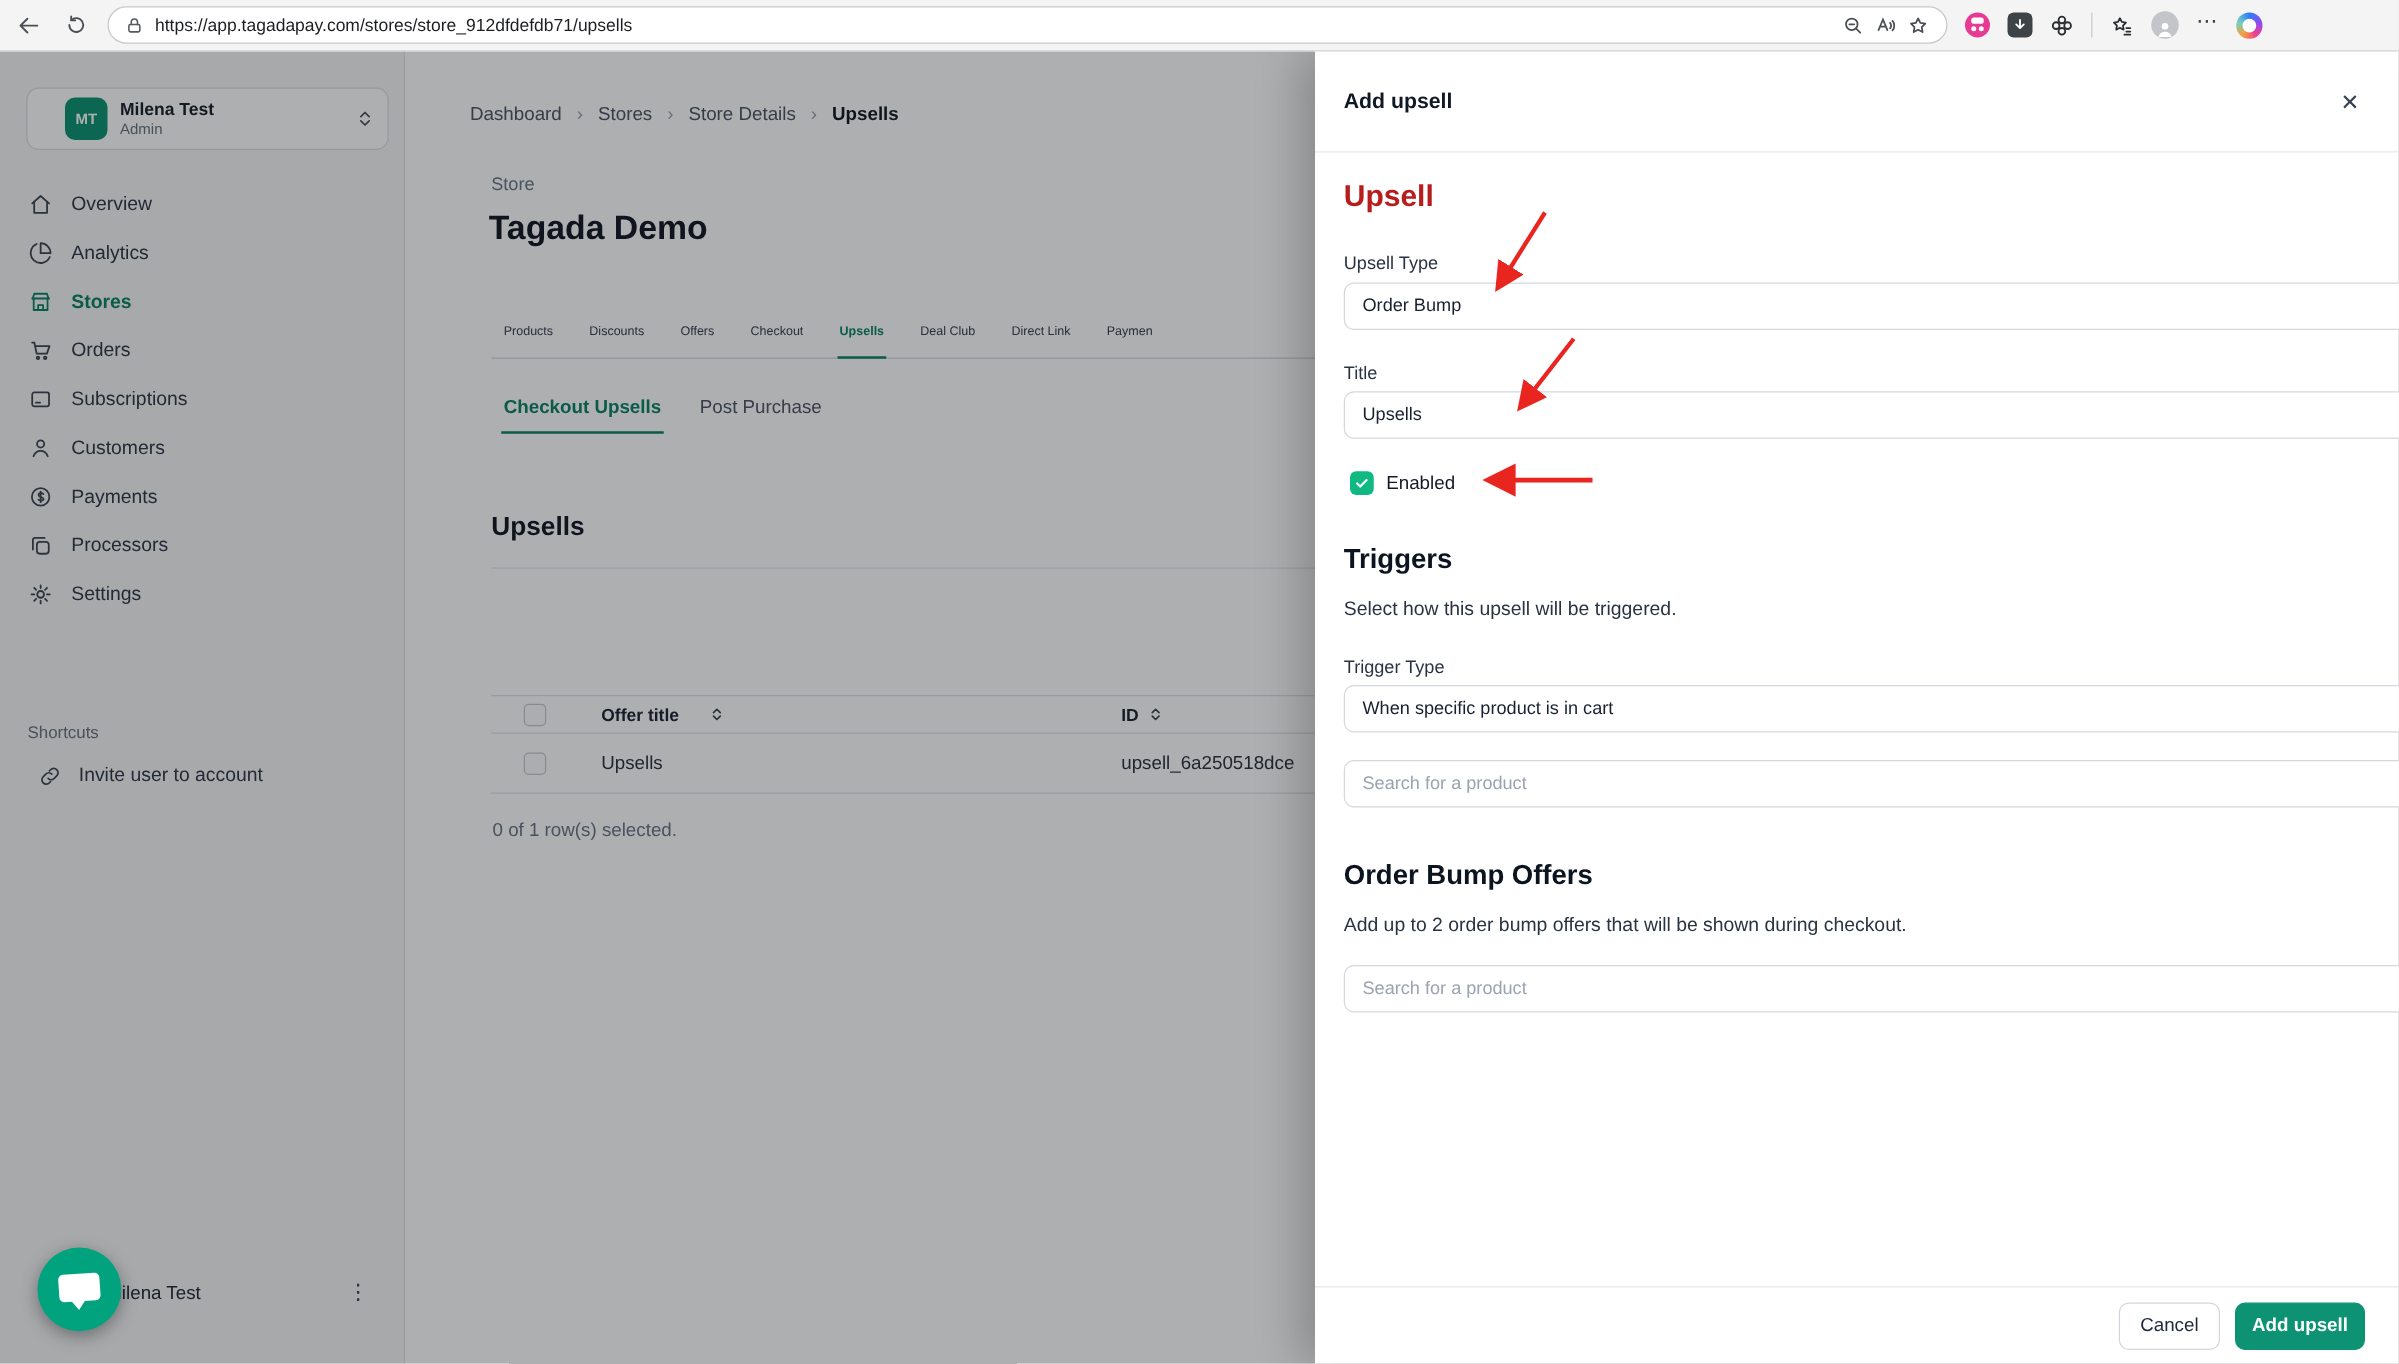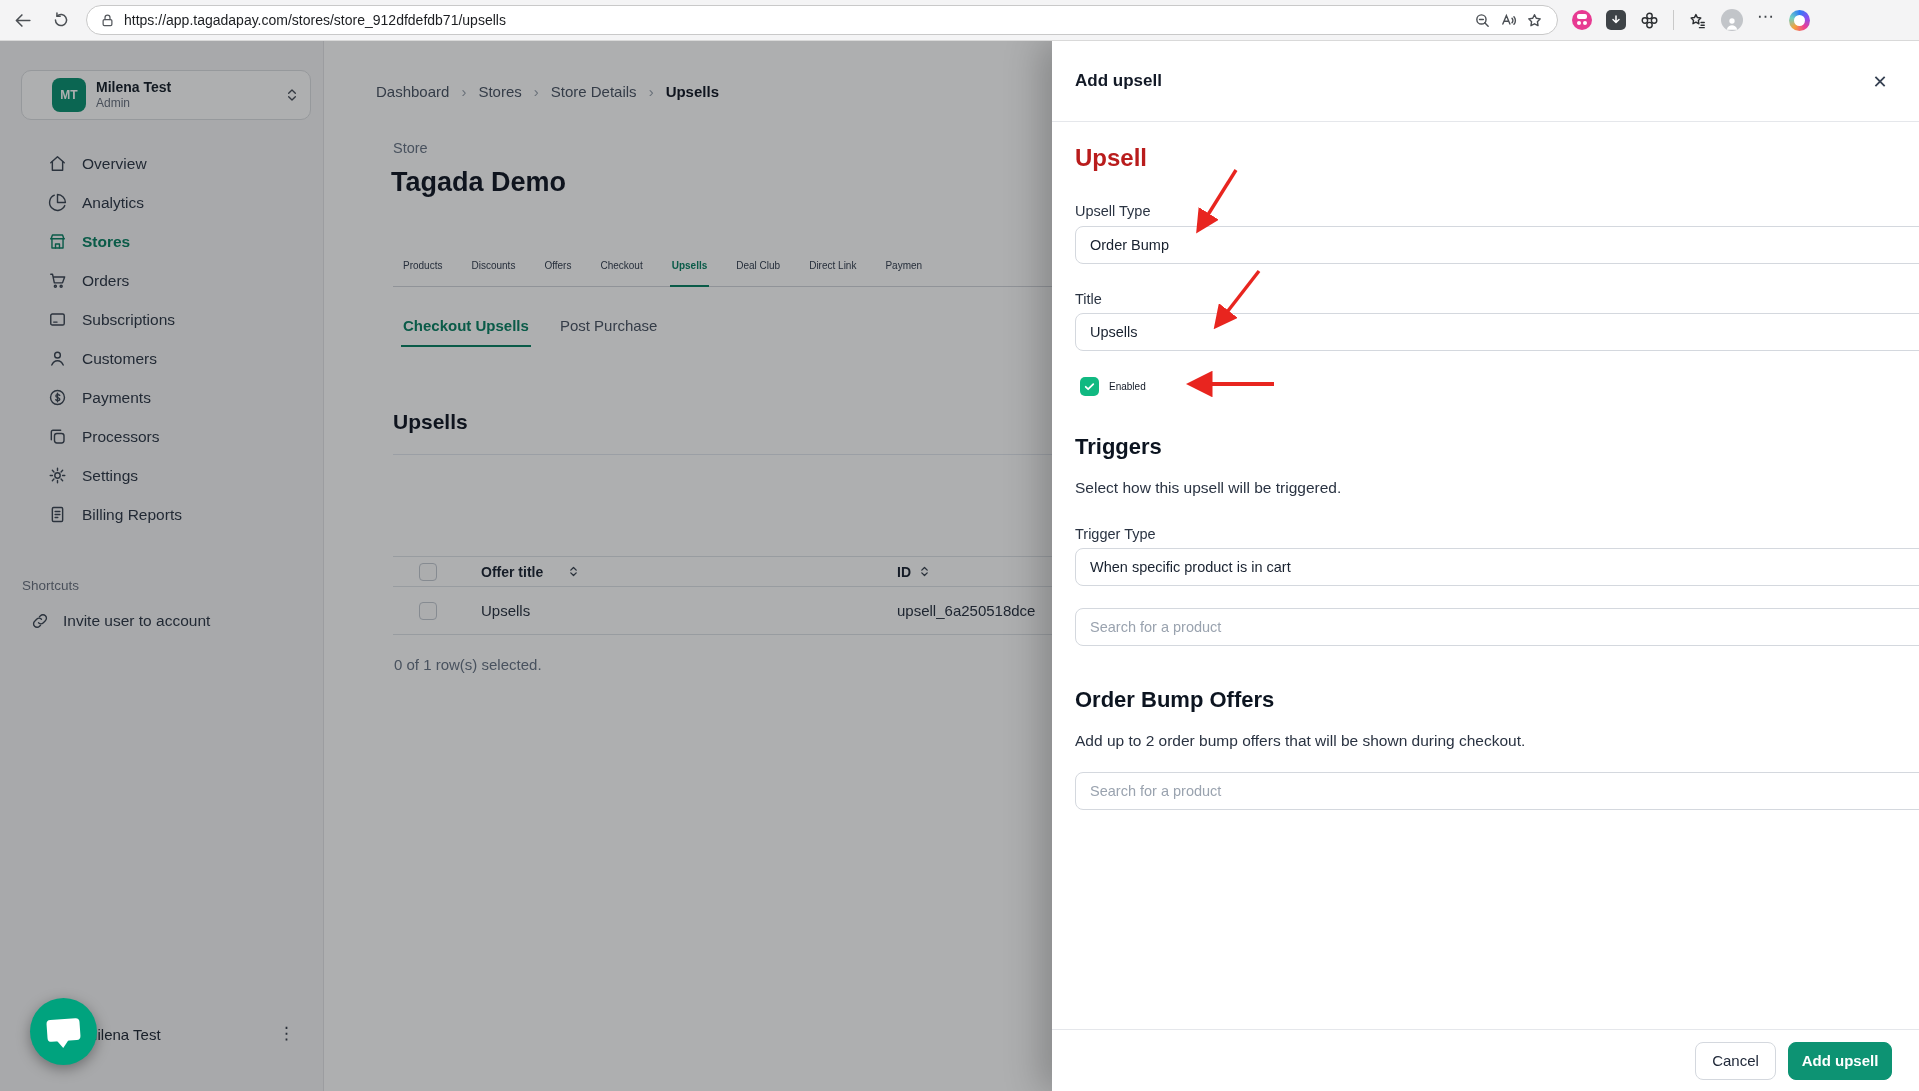--- a/index.html
+++ b/index.html
@@ -32,21 +32,21 @@
 
   
   .sidebar { position:absolute; top:0; left:0; width:324px; height:100%; background:#f7f7f8; border-right:1px solid #e4e4e7; }
   .account-card { position:absolute; left:21px; top:29px; width:290px; height:50px; background:#fff; border:1px solid #dcdee1; border-radius:10px; display:flex; align-items:center; padding:0 10px; cursor:pointer; }
   .avatar { width:34px; height:34px; border-radius:8px; background:#0d9373; color:#fff; font-size:12px; font-weight:bold; display:flex; align-items:center; justify-content:center;margin-left:20px; }
   .acct-text { margin-left:10px; flex:1; }
   .acct-name { font-size:14px; font-weight:bold; color:#17202b; line-height:17px; }
   .acct-role { font-size:12px; color:#6a7280; line-height:15px; }
   .selector-ic { color:#49505a; }
   .nav { position:absolute; top:103px; left:0; width:100%; }
-  .nav-item { display:flex; align-items:center; height:39px; padding-left:48px; font-size:15.5px; color:#2f3948; cursor:pointer; }
+  .nav-item { display:flex; align-items:center; height:39px; padding-left:23px; font-size:15.5px; color:#2f3948; cursor:pointer; }
   .nav-item .nic { width:19px; margin-right:15px; color:#3c4654; }
   .nav-item.active { color:#0b8265; font-weight:bold; }
   .nav-item.active .nic { color:#0b8265; }
   .shortcuts-label { position:absolute; left:22px; top:537px; font-size:13.5px; color:#6a7280; }
   .shortcut-item { position:absolute; left:31px; top:563px; display:flex; align-items:center; height:34px; font-size:15.5px; color:#2f3948; cursor:pointer; }
   .shortcut-item .nic { width:18px; margin-right:14px; color:#3c4654; }
   .side-footer { position:absolute; left:0; bottom:38px; width:100%; height:34px; }
   .side-footer .fname { position:absolute; left:85px; top:7px; font-size:15px; color:#222b38; }
   .kebab { position:absolute; right:28px; top:4px; font-size:17px; color:#39414d; cursor:pointer; }
 
@@ -91,21 +91,21 @@
   .drawer-close { position:absolute; right:25px; top:27px; width:28px; height:28px; display:flex; align-items:center; justify-content:center; font-size:18px; color:#364152; cursor:pointer; }
   .h-upsell { position:absolute; left:23px; top:103px; font-size:24px; font-weight:bold; color:#b91c1c; }
   .f-label { position:absolute; left:23px; font-size:14.5px; color:#2a3342; }
   .control { position:absolute; left:23px; width:964px; height:38px; border:1px solid #d4d8de; border-radius:8px; background:#fff; display:flex; align-items:center; padding:0 14px; font-size:14.5px; color:#18212f; cursor:pointer; }
   .control .chev { margin-left:auto; color:#9aa3af; }
   .control.is-input { cursor:text; }
   .control input { border:none; outline:none; width:100%; font-family:"Liberation Sans",sans-serif; font-size:14.5px; color:#18212f; background:transparent; }
   .control .ph { color:#9aa3af; }
   .enabled-row { position:absolute; left:28px; top:336px; display:flex; align-items:center; gap:10px; cursor:pointer; }
   .cb-green { width:19px; height:19px; border-radius:5px; background:#10b981; display:flex; align-items:center; justify-content:center; color:#fff; }
-  .enabled-label { font-size:10px; color:#121926; }
+  .enabled-label { font-size:15px; color:#121926; }
   .h-section { position:absolute; left:23px; font-size:22px; font-weight:bold; color:#0c1420; }
   .s-desc { position:absolute; left:23px; font-size:15.5px; color:#2a3342; }
   .drawer-footer { position:absolute; left:0; right:0; bottom:0; height:62px; border-top:1px solid #e5e7eb; display:flex; align-items:center; justify-content:flex-end; gap:12px; padding-right:27px; }
   .btn { height:38px; border-radius:8px; font-size:15px; display:flex; align-items:center; justify-content:center; cursor:pointer; font-family:"Liberation Sans",sans-serif; }
   .btn.cancel { width:81px; background:#fff; border:1px solid #d4d8de; color:#202939; }
   .btn.primary { width:104px; background:#0d9373; border:1px solid #0d9373; color:#fff; font-weight:bold; }
   .annotations { position:absolute; inset:0; pointer-events:none; z-index:120; }
 </style>
 </head>
 <body>
@@ -277,29 +277,20 @@
       </div>
       <div class="nav-item">
         <span class="nic">
             <svg width="19" height="19" viewBox="0 0 24 24" fill="none" stroke="currentColor" stroke-width="1.8" stroke-linecap="round">
               <circle cx="12" cy="12" r="3.4"></circle>
               <path d="M12 2.8v2.8M12 18.4v2.8M2.8 12h2.8M18.4 12h2.8M5.5 5.5l2 2M16.5 16.5l2 2M18.5 5.5l-2 2M7.5 16.5l-2 2"></path>
             </svg>
           </span>
         <span>Settings</span>
       </div>
-      <div class="nav-item">
-        <span class="nic">
-            <svg width="19" height="19" viewBox="0 0 24 24" fill="none" stroke="currentColor" stroke-width="1.8" stroke-linecap="round" stroke-linejoin="round">
-              <rect x="5.5" y="3.2" width="13" height="17.6" rx="1.6"></rect>
-              <path d="M9 8.2h6M9 12h6M9 15.8h3.4"></path>
-            </svg>
-          </span>
-        <span>Billing Reports</span>
-      </div>
     </div>
 
     <div class="shortcuts-label">Shortcuts</div>
     <div class="shortcut-item">
       <span class="nic">
           <svg width="18" height="18" viewBox="0 0 24 24" fill="none" stroke="currentColor" stroke-width="1.8" stroke-linecap="round" stroke-linejoin="round">
             <path d="M10 14.2a4.6 4.6 0 0 0 6.5 0l2.6-2.6a4.6 4.6 0 1 0-6.5-6.5l-1.3 1.3"></path>
             <path d="M14 9.8a4.6 4.6 0 0 0-6.5 0l-2.6 2.6a4.6 4.6 0 1 0 6.5 6.5l1.3-1.3"></path>
           </svg>
         </span>

